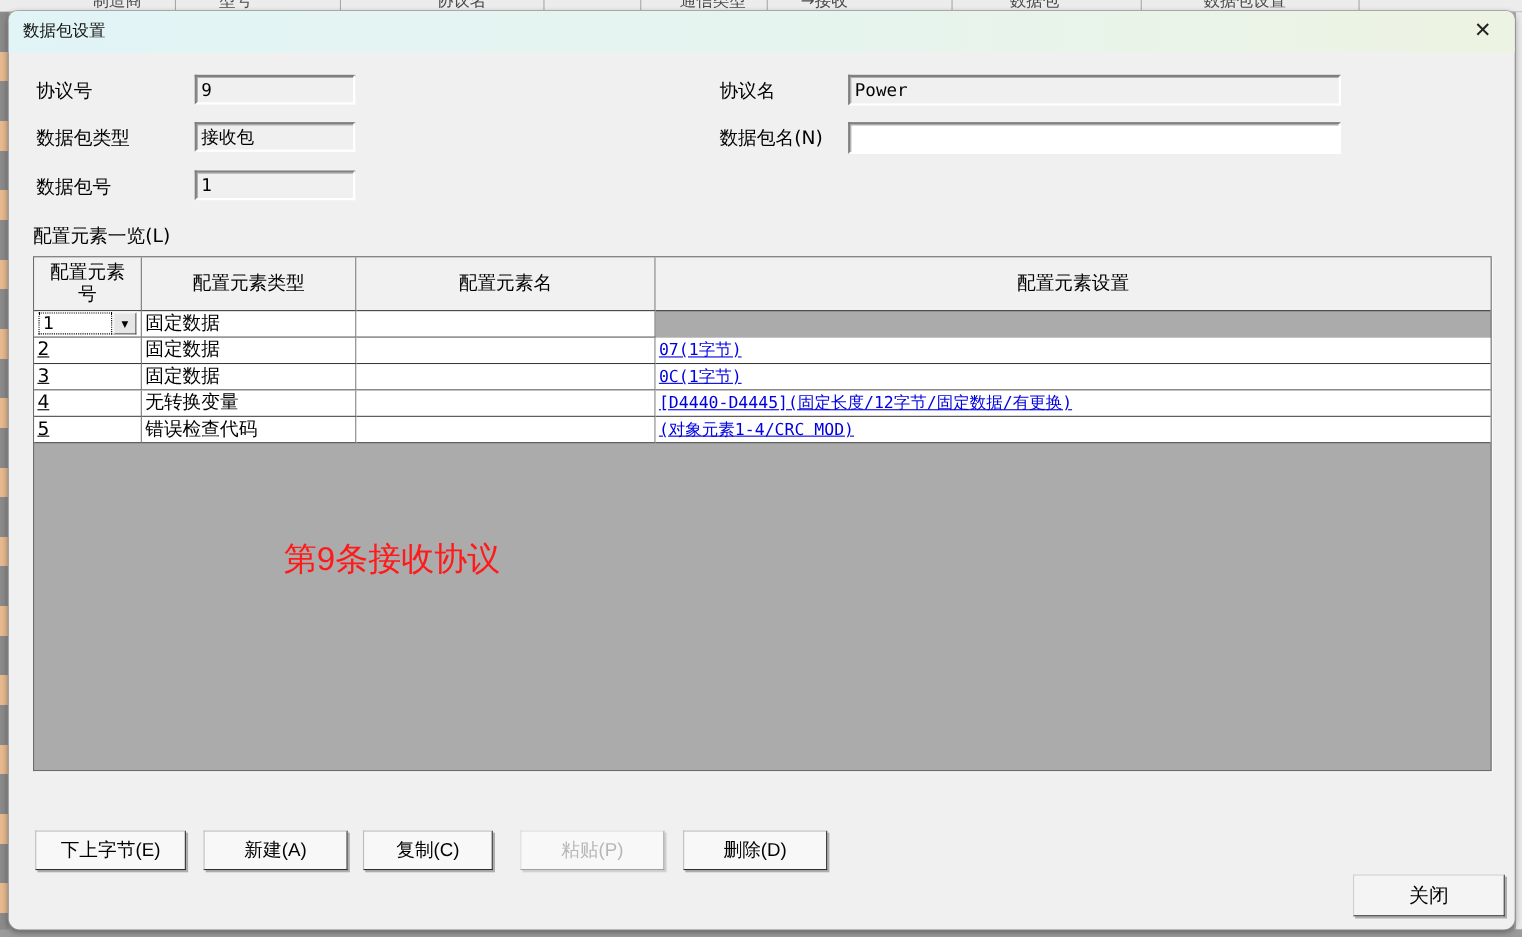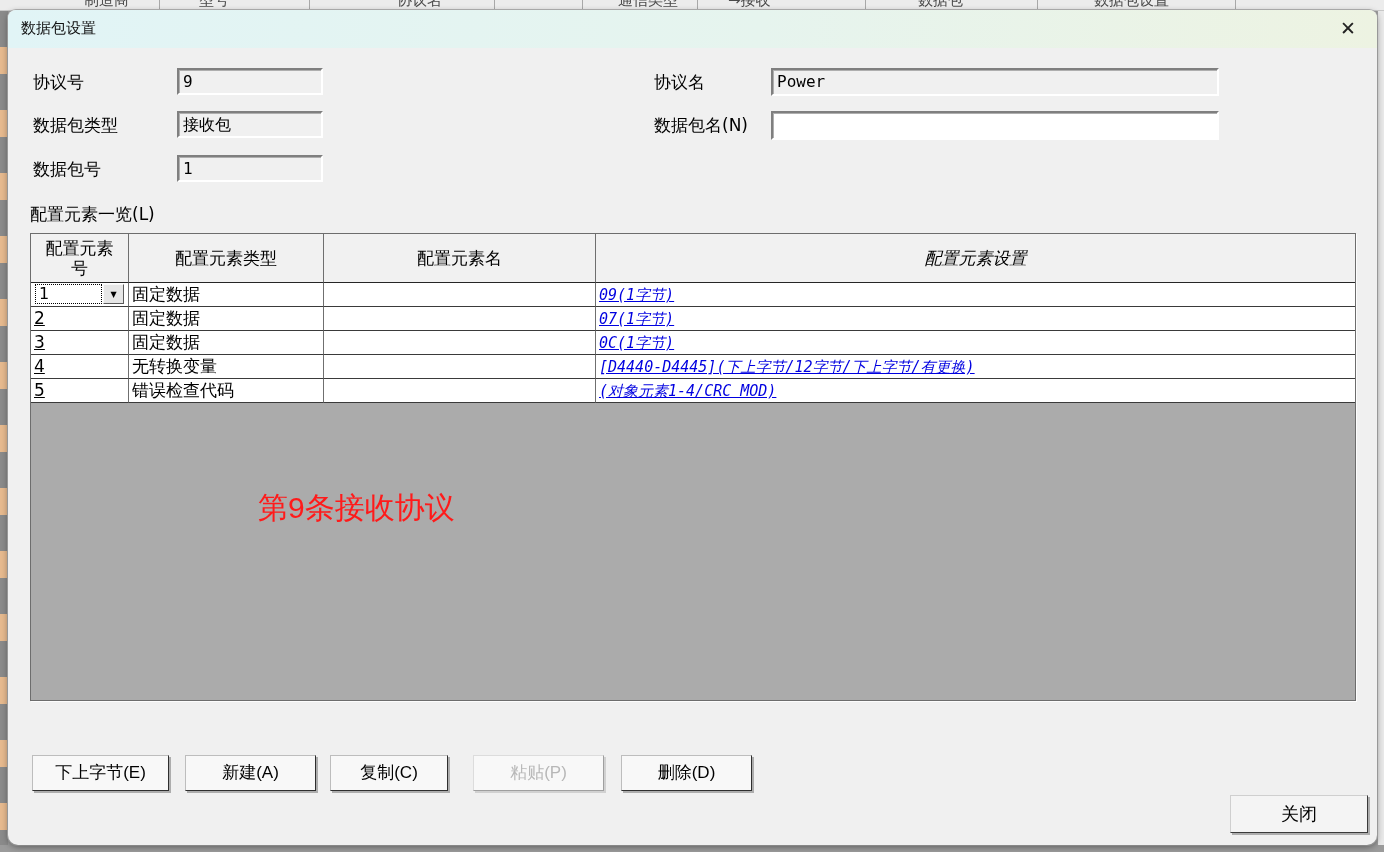--- a/index.html
+++ b/index.html
@@ -42,21 +42,21 @@
     border:1px solid #6d6d6d; background:#ababab; box-shadow:1px 1px 0 #fdfdfd; }
   .grow { display:flex; width:100%; }
   .ghead { height:49px; }
   .gdata { height:24px; }
   .gc { border-right:1px solid #6f6f6f; border-bottom:1px solid #3a3a3a;
     overflow:hidden; white-space:nowrap; }
   .ghead .gc { background:#f1f1f1; display:flex; flex-direction:column;
     align-items:center; justify-content:center; font-size:17px; line-height:20px;
     border-bottom:1px solid #262626; }
   .gdata .gc { background:#ffffff; font-size:17px; line-height:22px; padding:0 3px; }
-  .c1 { width:98px; } .c2 { width:195px; } .c3 { width:272px; } .c4 { flex:1; border-right:none;font-style:italic; }
+  .c1 { width:98px; } .c2 { width:195px; } .c3 { width:272px; } .c4 { flex:1; border-right:none; }
   .rowno { text-decoration:underline; font-size:16px; padding-left:4px; }
   .glink { color:#0000e0; text-decoration:underline; cursor:pointer;
     font-family:"DejaVu Sans Mono","Liberation Mono",monospace; font-size:15px; }
   .combo { display:flex; height:22px; background:#fff; }
   .combo-text { flex:1; border:1px dotted #000; margin:1px 0 1px 1px;
     font-size:16px; line-height:18px; padding-left:3px; }
   .combo-btn { width:21px; margin:1px; background:#e6e6e6; text-align:center;
     font-size:8px; line-height:19px; color:#000; cursor:pointer;
     border:1px solid; border-color:#f8f8f8 #5a5a5a #5a5a5a #f8f8f8; }
 
@@ -139,42 +139,41 @@
 
     <div class="grow gdata">
       <div class="gc c1">
         <div class="combo">
           <span class="combo-text">1</span>
           <span class="combo-btn">▼</span>
         </div>
       </div>
       <div class="gc c2">固定数据</div>
       <div class="gc c3"></div>
-      <div class="gc c4"><span class="glink">09(1字节)</span></div>
     </div>
 
     <div class="grow gdata">
       <div class="gc c1 rowno">2</div>
       <div class="gc c2">固定数据</div>
       <div class="gc c3"></div>
       <div class="gc c4"><span class="glink">07(1字节)</span></div>
     </div>
 
     <div class="grow gdata">
       <div class="gc c1 rowno">3</div>
       <div class="gc c2">固定数据</div>
       <div class="gc c3"></div>
       <div class="gc c4"><span class="glink">0C(1字节)</span></div>
     </div>
 
     <div class="grow gdata">
       <div class="gc c1 rowno">4</div>
       <div class="gc c2">无转换变量</div>
       <div class="gc c3"></div>
-      <div class="gc c4"><span class="glink">[D4440-D4445](下上字节/12字节/下上字节/有更换)</span></div>
+      <div class="gc c4"><span class="glink">[D4440-D4445](固定长度/12字节/固定数据/有更换)</span></div>
     </div>
 
     <div class="grow gdata">
       <div class="gc c1 rowno">5</div>
       <div class="gc c2">错误检查代码</div>
       <div class="gc c3"></div>
       <div class="gc c4"><span class="glink">(对象元素1-4/CRC MOD)</span></div>
     </div>
   </div>
 

